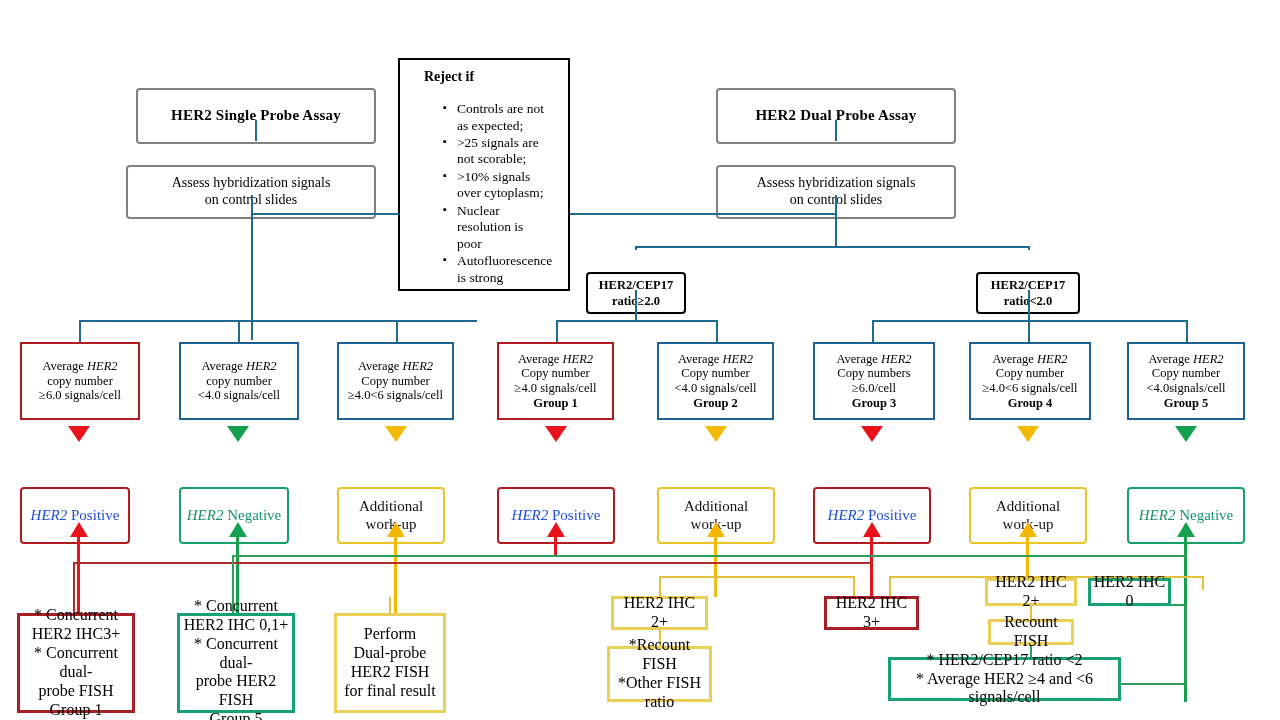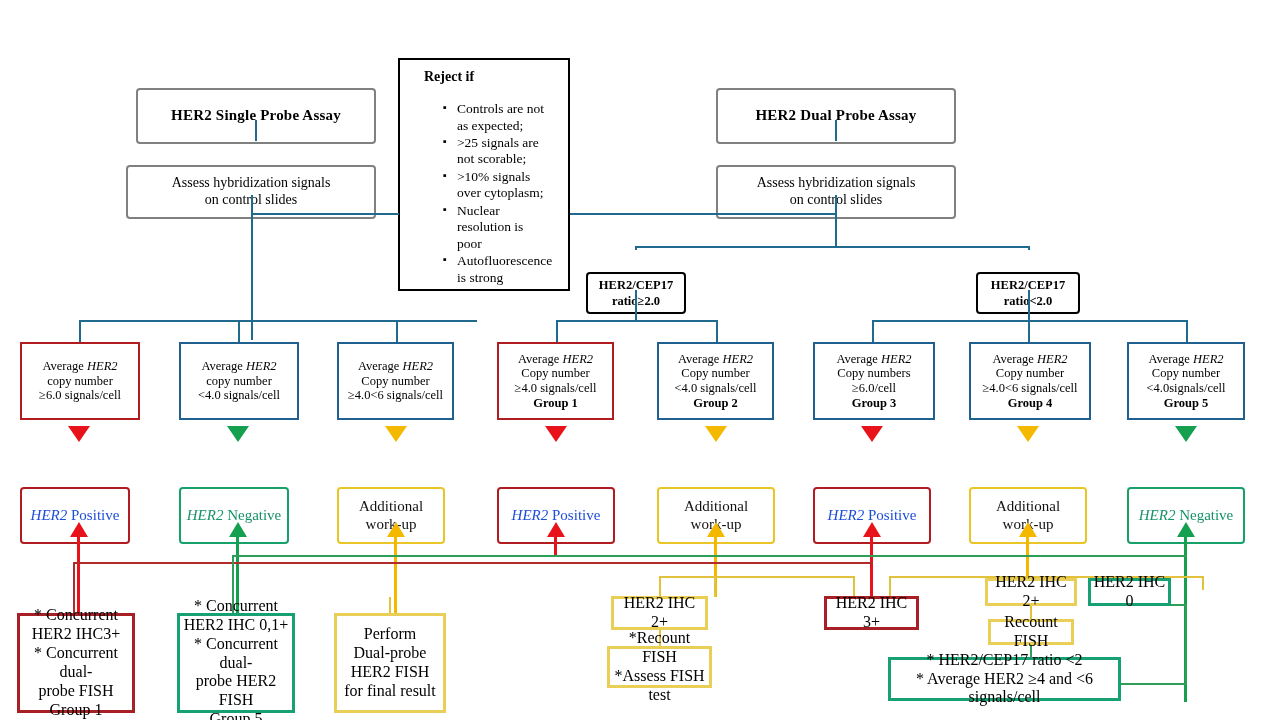--- a/index.html
+++ b/index.html
@@ -290,23 +290,23 @@
 
   <div class="box yellow3 small" style="left:334px;top:613px;width:112px;height:100px;flex-direction:column;">
     <div>Perform</div>
     <div>Dual-probe</div>
     <div>HER2 FISH</div>
     <div>for final result</div>
   </div>
 
   <div class="box yellow3 small" style="left:611px;top:596px;width:97px;height:34px;">HER2 IHC 2+</div>
 
-  <div class="box yellow3 small" style="left:607px;top:646px;width:105px;height:42px;flex-direction:column;">
+  <div class="box yellow3 small" style="left:607px;top:646px;width:105px;height:56px;flex-direction:column;">
     <div>*Recount FISH</div>
-    <div>*Assess FISH test</div>
+    <div>*Other FISH ratio</div>
   </div>
 
   <div class="box red3 small" style="left:824px;top:596px;width:95px;height:34px;">HER2 IHC 3+</div>
 
   <div class="box yellow3 small" style="left:985px;top:578px;width:92px;height:28px;">HER2 IHC 2+</div>
 
   <div class="box green3 small" style="left:1088px;top:578px;width:83px;height:28px;">HER2 IHC 0</div>
 
   <div class="box yellow3 small" style="left:988px;top:619px;width:86px;height:26px;">Recount FISH</div>
 

